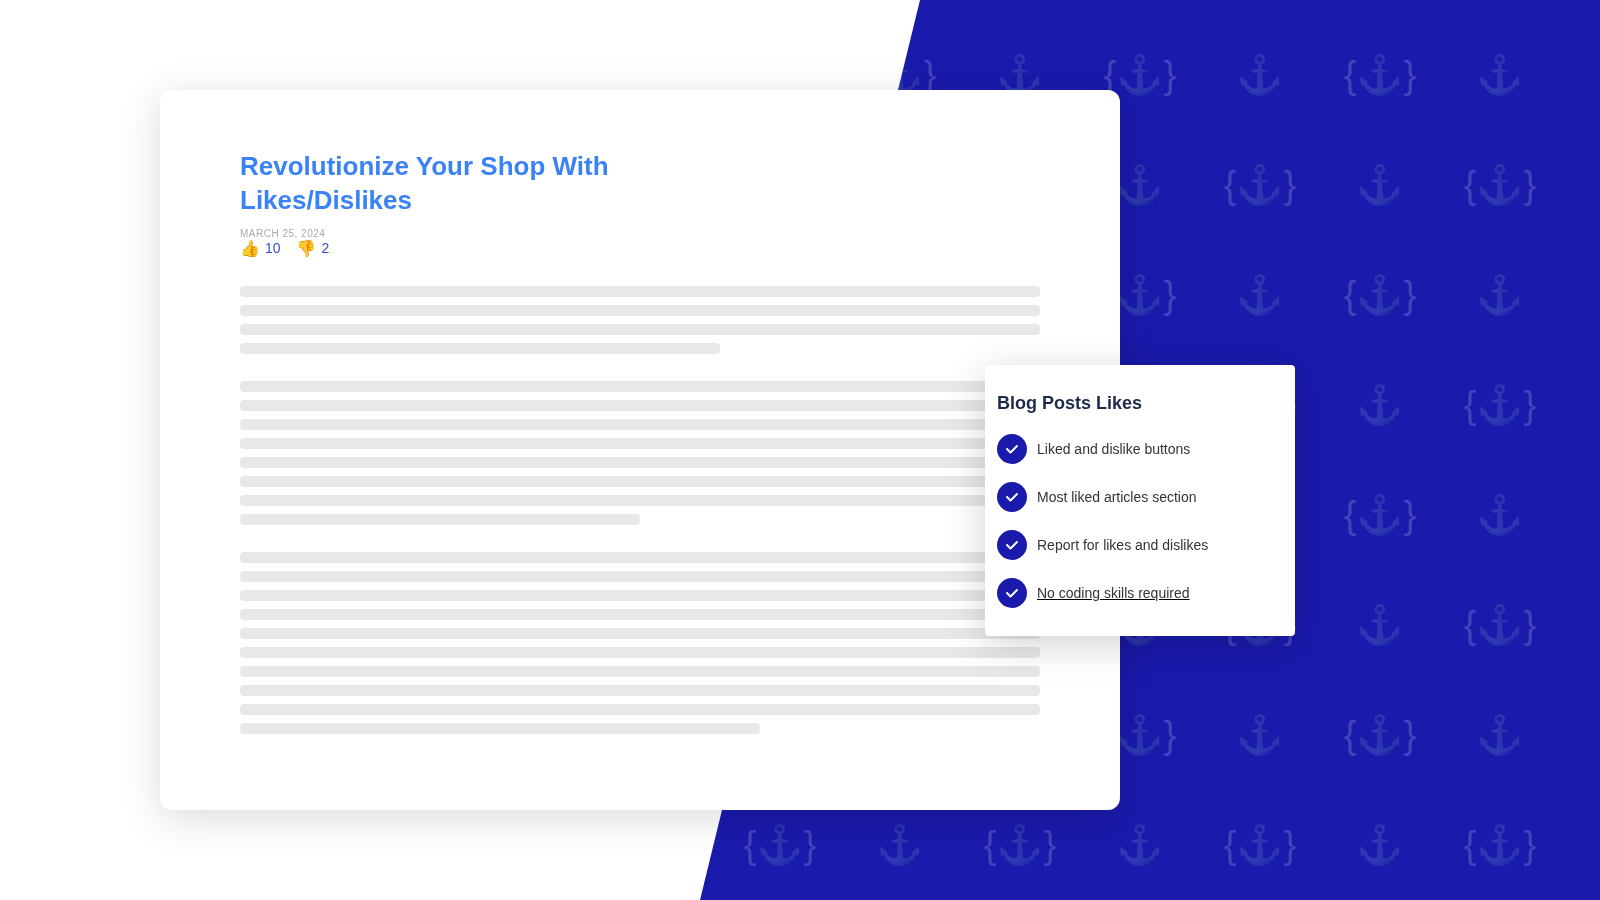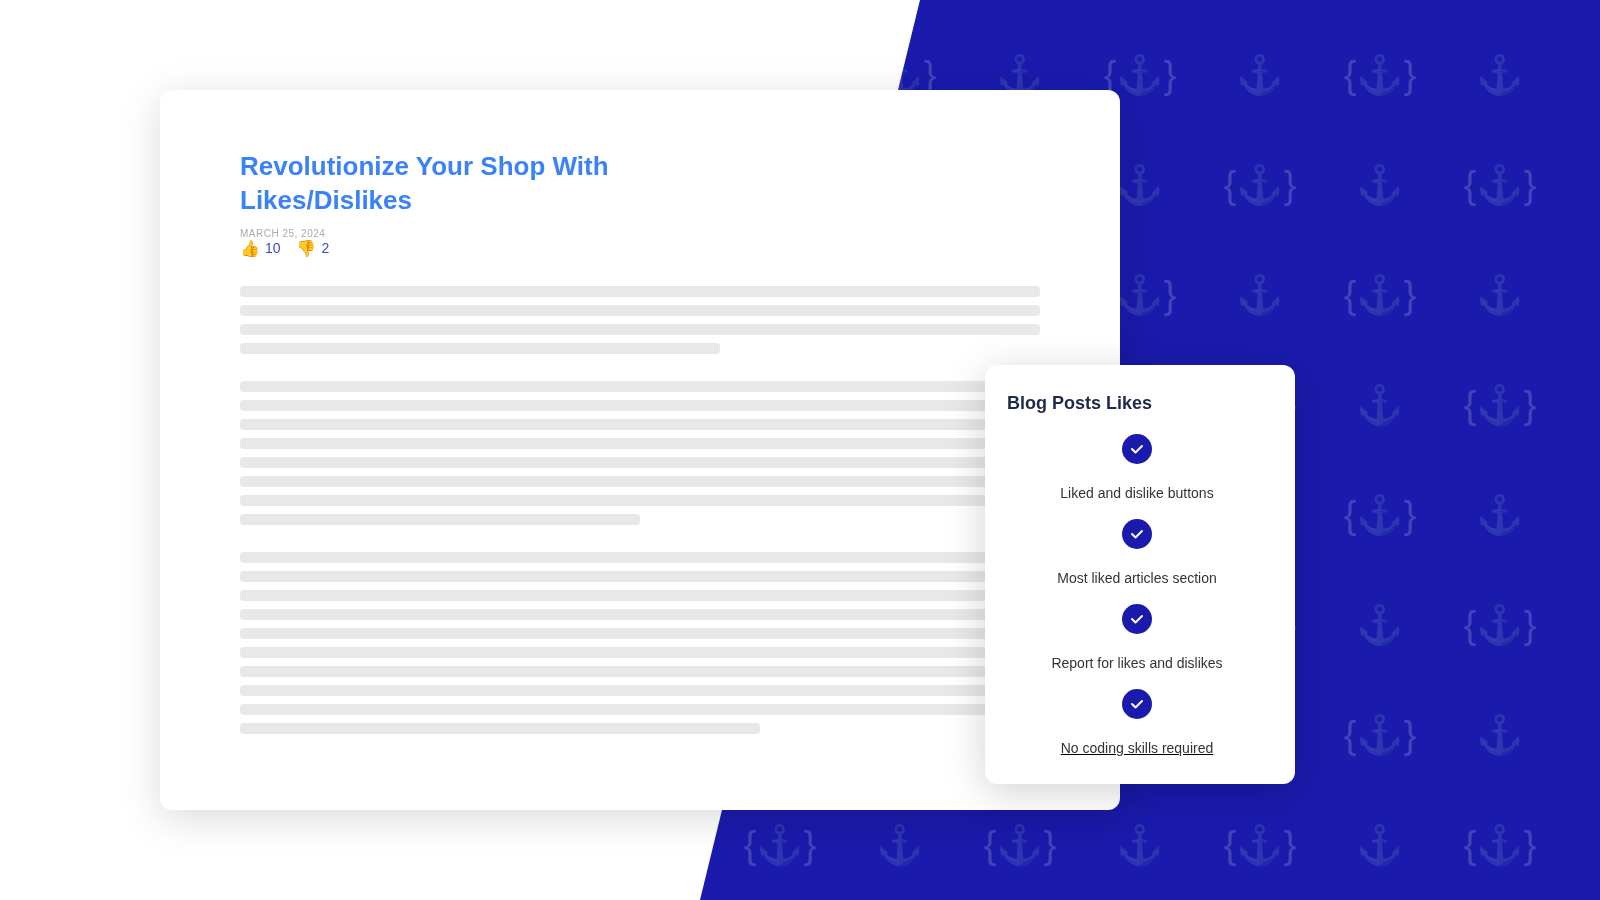--- a/index.html
+++ b/index.html
@@ -123,39 +123,38 @@
     .line.w65 { width: 65%; }
     .line.gap { height: 11px; background: transparent; }
 
     
     .feature-card {
       position: absolute;
       top: 365px;
       left: 985px;
       width: 310px;
       background: #ffffff;
-      border-radius: 12px;
+      border-radius: 4px;
       box-shadow: 0 8px 40px rgba(0,0,0,0.18);
       z-index: 20;
-      padding: 28px 28px 28px 22px;
+      padding: 28px 28px 28px 12px;
     }
 
     .feature-card-title {
       font-size: 18px;
       font-weight: 700;
       color: #1e2a4a;
       margin-bottom: 20px;
     }
 
     .feature-item {
       display: flex;
       align-items: center;
-      gap: 21px;
+      gap: 10px;
       margin-bottom: 18px;
-      flex-direction: column;
     }
 
     .feature-item:last-child {
       margin-bottom: 0;
       text-decoration: underline;
     }
 
     .check-icon {
       width: 30px;
       height: 30px;

